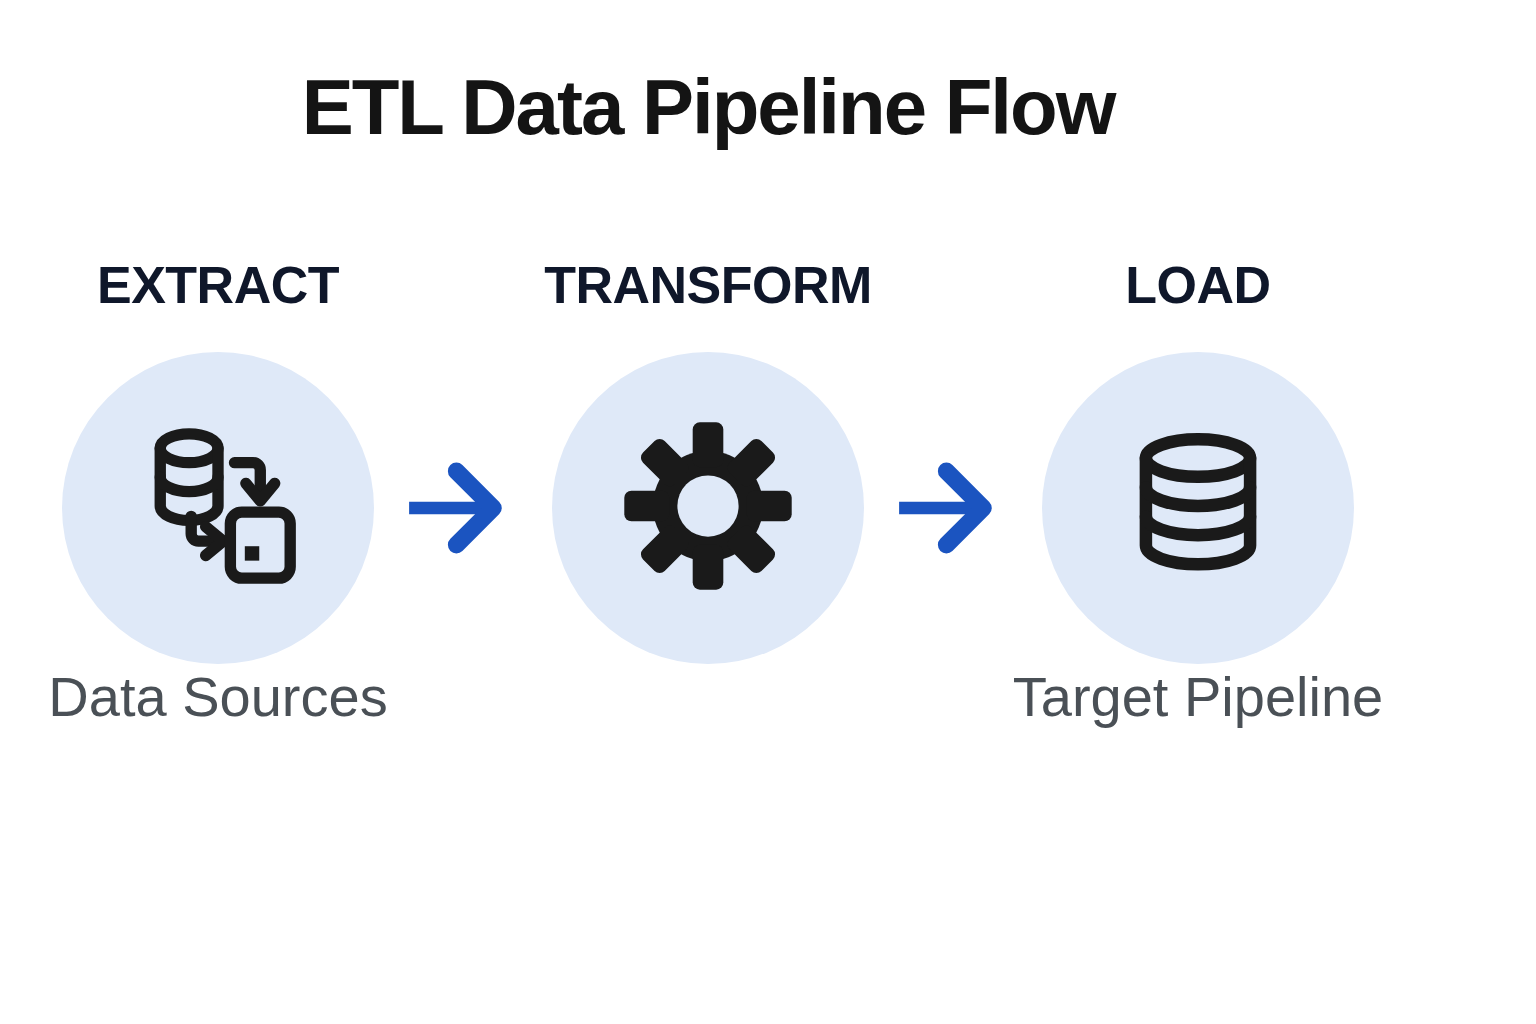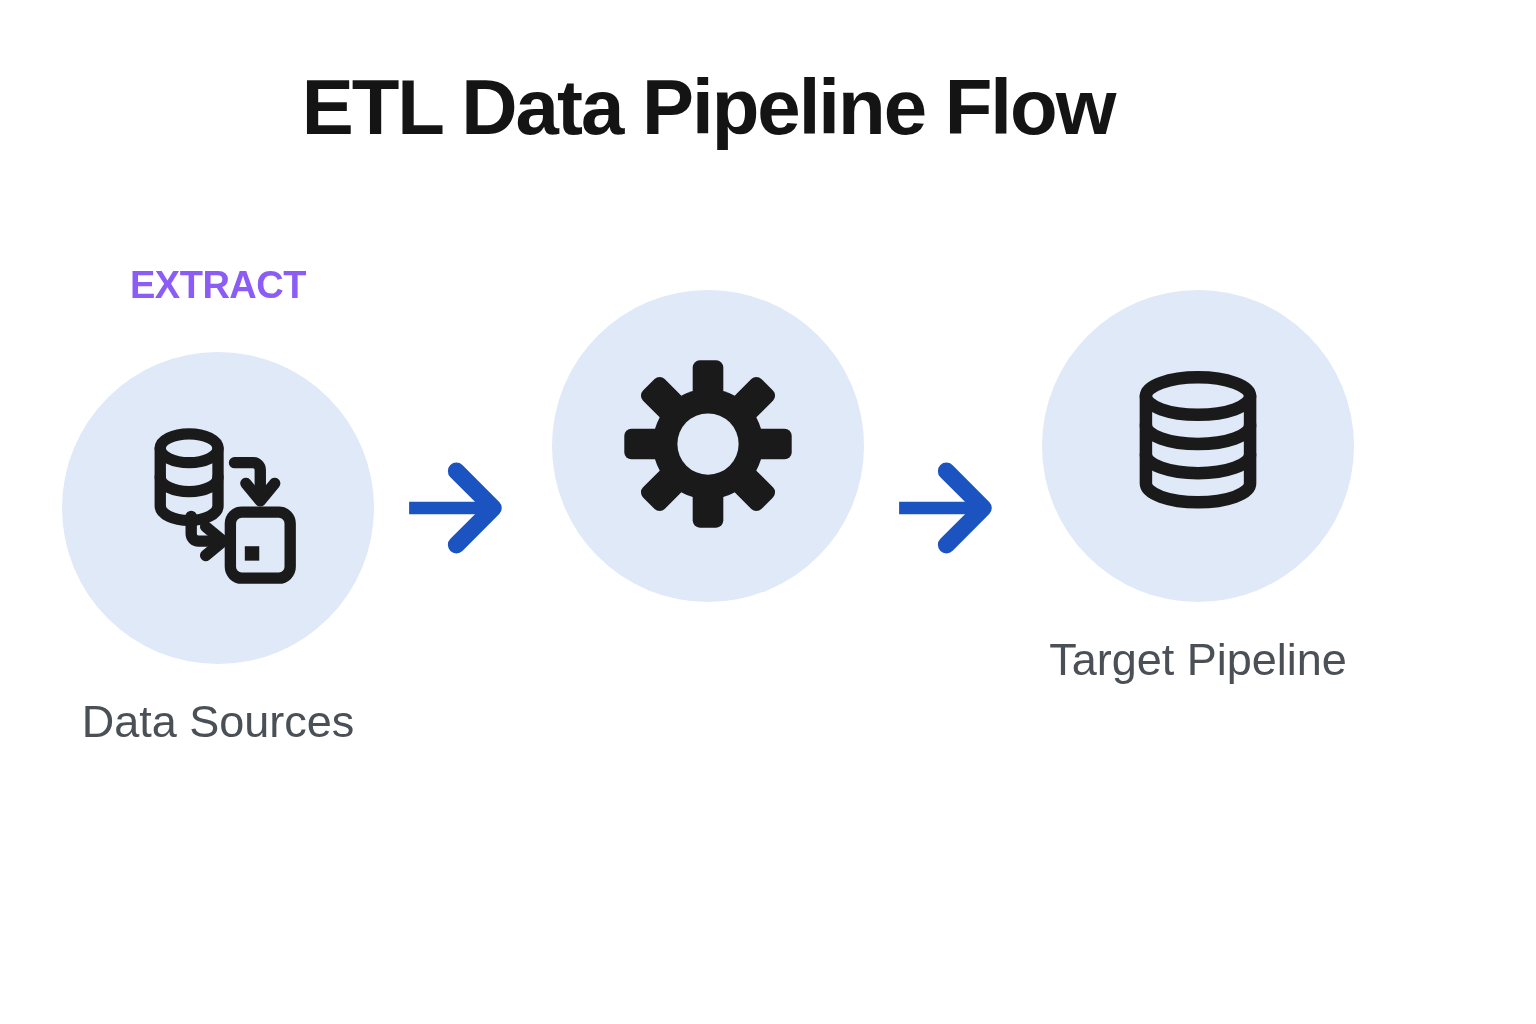--- a/index.html
+++ b/index.html
@@ -32,42 +32,41 @@
     justify-content: center;
     align-items: flex-start;
   }
   .stage {
     width: 340px;
     display: flex;
     flex-direction: column;
     align-items: center;
   }
   .stage-label {
-    font-size: 38px;
+    font-size: 52px;
     font-weight: 800;
     letter-spacing: -0.5px;
-    color: #8b5cf6;
+    color: #0f172a;
     line-height: 1.0;
     height: 62px;
     display: flex;
     align-items: center;
   }
   .stage-circle {
     margin-top: 36px;
     width: 312px;
     height: 312px;
     border-radius: 50%;
     background: #dfe9f8;
     display: flex;
     align-items: center;
     justify-content: center;
   }
   .stage-caption {
-    margin-top: 32px;
-    font-size: 45px;
+    font-size: 56px;
     font-weight: 400;
     color: #4a5056;
     white-space: nowrap;
   }
   .connector {
     width: 150px;
     display: flex;
     justify-content: center;
     
     margin-top: 202px;
@@ -110,20 +109,21 @@
     <div class="connector">
       <span>
         <svg width="126" height="104" viewBox="0 0 130 110" fill="none">
           <path d="M8 55 H86" stroke="#1b54c0" stroke-width="13"></path>
           <path d="M58 16 L97 55 L58 94" stroke="#1b54c0" stroke-width="18" stroke-linecap="round" stroke-linejoin="round"></path>
         </svg>
       </span>
     </div>
 
     <div class="stage">
+      <div class="stage-label">TRANSFORM</div>
       <div class="stage-circle">
         <span>
           <svg width="196" height="196" viewBox="0 0 96 96">
             <g fill="#1a1a1a">
               <circle cx="48" cy="48" r="27"></circle>
               <g>
                 <rect x="40.5" y="7" width="15" height="22" rx="3.5"></rect>
                 <rect x="40.5" y="7" width="15" height="22" rx="3.5" transform="rotate(45 48 48)"></rect>
                 <rect x="40.5" y="7" width="15" height="22" rx="3.5" transform="rotate(90 48 48)"></rect>
                 <rect x="40.5" y="7" width="15" height="22" rx="3.5" transform="rotate(135 48 48)"></rect>
@@ -142,20 +142,21 @@
     <div class="connector">
       <span>
         <svg width="126" height="104" viewBox="0 0 130 110" fill="none">
           <path d="M8 55 H86" stroke="#1b54c0" stroke-width="13"></path>
           <path d="M58 16 L97 55 L58 94" stroke="#1b54c0" stroke-width="18" stroke-linecap="round" stroke-linejoin="round"></path>
         </svg>
       </span>
     </div>
 
     <div class="stage">
+      <div class="stage-label">LOAD</div>
       <div class="stage-circle">
         <span>
           <svg width="200" height="200" viewBox="0 0 96 96" fill="none">
             <g stroke="#1a1a1a" stroke-width="6" stroke-linecap="round" stroke-linejoin="round" fill="none">
               <ellipse cx="48" cy="25" rx="25" ry="9"></ellipse>
               <path d="M23 25 v42 a25 9 0 0 0 50 0 v-42"></path>
               <path d="M23 39 a25 9 0 0 0 50 0"></path>
               <path d="M23 53 a25 9 0 0 0 50 0"></path>
             </g>
           </svg>

